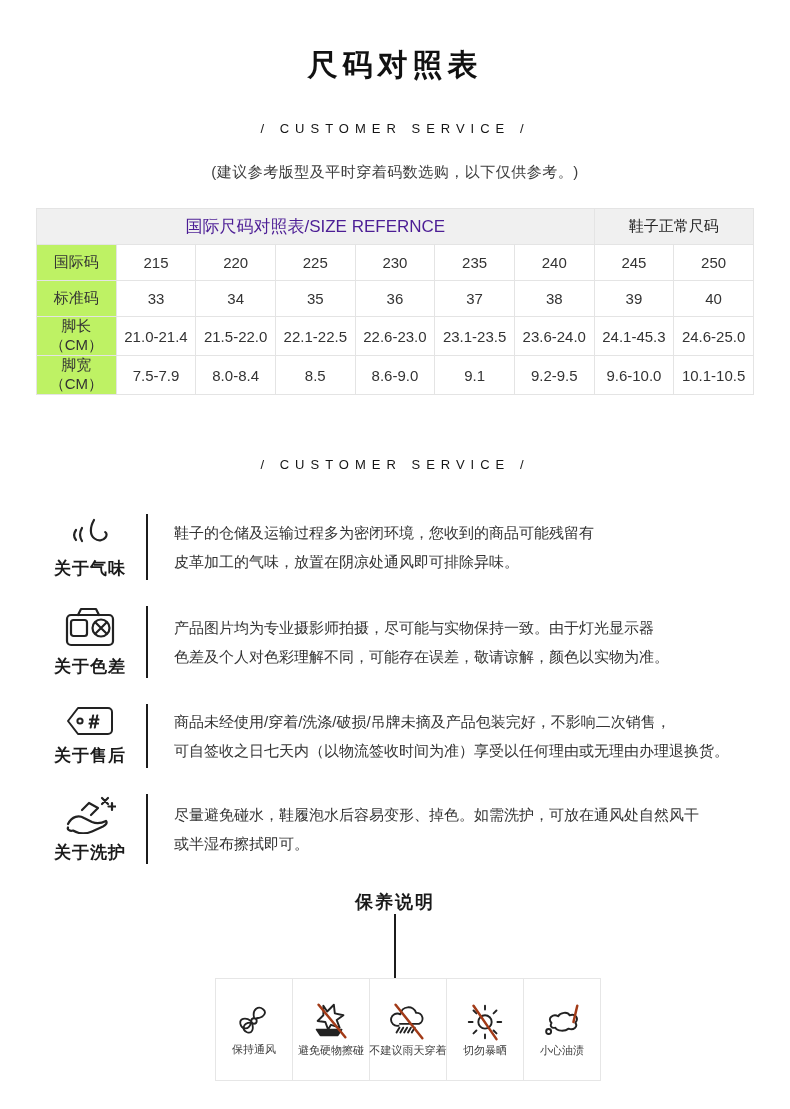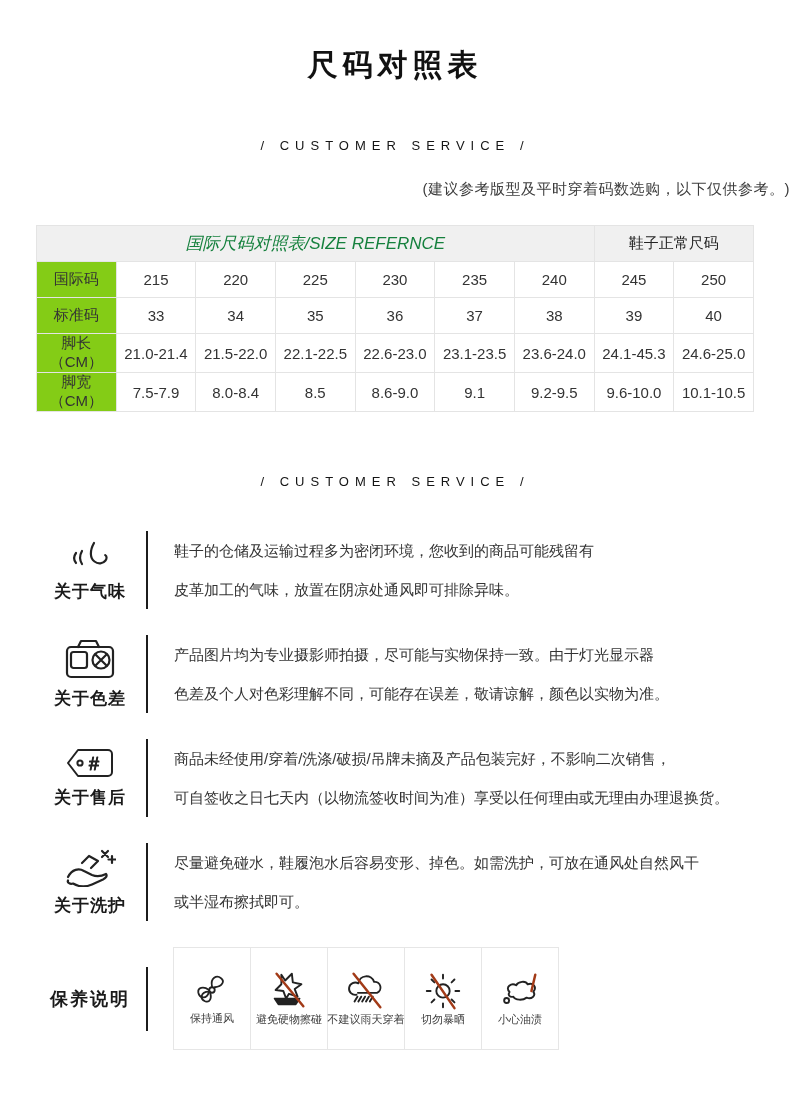--- a/index.html
+++ b/index.html
@@ -8,46 +8,46 @@
     width:790px; height:1109px; overflow:hidden;
     font-family:"Liberation Sans","DejaVu Sans",sans-serif;
     color:#333;
   }
   .page { width:790px; height:1109px; background:#fff; }
 
   
   .sec1 { padding-top:45px; text-align:center; }
   .main-title { font-size:30px; font-weight:700; letter-spacing:5px; color:#111; }
   .title2 { letter-spacing:9px; }
-  .cs-line { margin-top:52px; font-size:13px; letter-spacing:6px; color:#151515; font-weight:500; }
-  .note { margin-top:27px; font-size:15px; color:#3d3d3d; letter-spacing:0.5px;text-align:right; }
+  .cs-line { margin-top:35px; font-size:13px; letter-spacing:6px; color:#151515; font-weight:500; }
+  .note { margin-top:27px; font-size:15px; color:#3d3d3d; letter-spacing:0.5px; }
 
   
   table.size-table {
     width:718px; margin:26px auto 0; border-collapse:collapse;
     font-size:15px; color:#333; table-layout:fixed;
   }
   .size-table td, .size-table th { border:1px solid #e4e4e4; height:36px; text-align:center; font-weight:400; }
   .size-table .hdr { background:#f0f0f0; }
-  .size-table .hdr-left { font-size:17px; color:#15803d;font-style:italic; }
+  .size-table .hdr-left { font-size:17px; color:#4c1d95; }
   .size-table .hdr-right { font-size:15px; color:#222; }
-  .size-table .rowlabel { background:#84cc16; width:92px; }
+  .size-table .rowlabel { background:#bef264; width:92px; }
 
   
   .sec2 { margin-top:62px; text-align:center; }
   .tips { margin-top:42px; padding:0 34px; text-align:left; }
   .tip { display:flex; align-items:stretch; margin-bottom:26px; min-height:64px; }
   .tip-left { width:112px; display:flex; flex-direction:column; align-items:center; justify-content:center; gap:7px; flex:none; }
   .tip-label { font-size:17px; font-weight:700; color:#1a1a1a; letter-spacing:1px; }
   .tip-divider { width:2px; background:#1c1c1c; flex:none; }
   .tip-body { flex:1; padding-left:26px; display:flex; align-items:center;
-              font-size:15px; line-height:39px; color:#333; white-space:pre-line; }
-
-  
-  .care { display:flex; align-items:center; margin-top:16px; padding:0 34px; }
+              font-size:15px; line-height:29px; color:#333; white-space:pre-line; }
+
+  
+  .care { display:flex; align-items:center; margin-top:16px; padding:0 34px;flex-direction:column; }
   .care-left { width:112px; text-align:center; flex:none; }
   .care-label { font-size:18px; font-weight:700; color:#1a1a1a; letter-spacing:2px; }
   .care-divider { width:2px; height:64px; background:#1c1c1c; flex:none; }
   .care-boxes { display:flex; margin-left:26px; }
   .care-box { width:78px; height:103px; border:1px solid #e6e6e6; margin-left:-1px;
               display:flex; flex-direction:column; align-items:center; justify-content:center; gap:0; background:#fff; }
   .care-box-label { font-size:12px; color:#3c3c3c; white-space:nowrap; transform:scale(0.92); }
 
   .icon svg { display:block; }
 </style>

